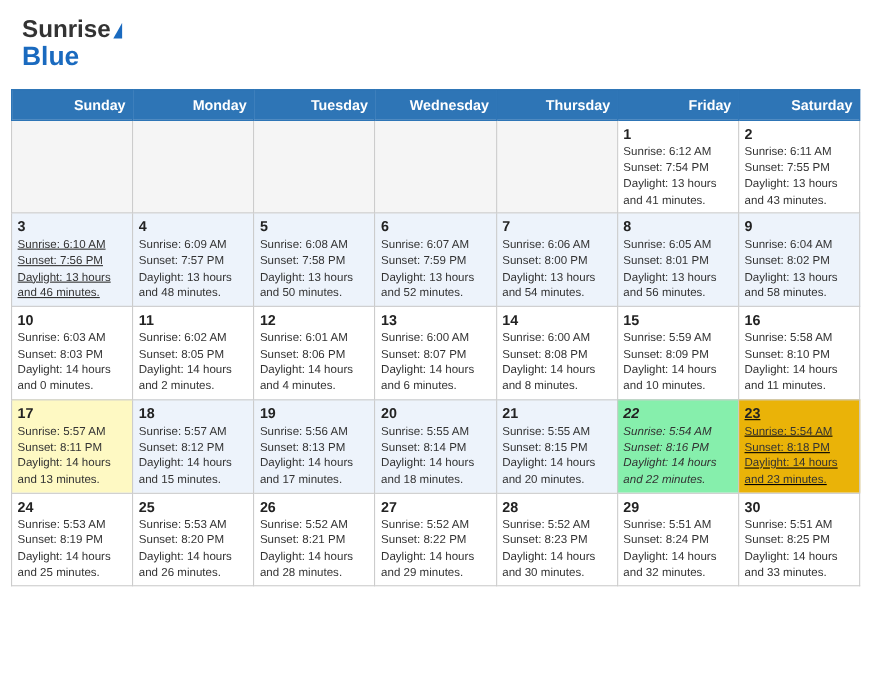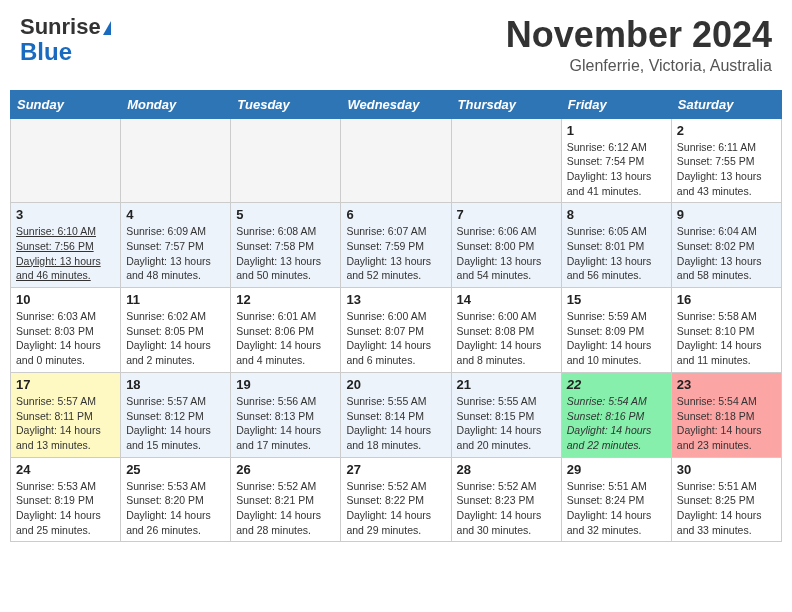--- a/index.html
+++ b/index.html
@@ -55,26 +55,25 @@
       margin-top: 2px;
     }
     .calendar {
       width: 100%;
       border-collapse: collapse;
       font-size: 11px;
     }
     .calendar th {
       background-color: #2e75b6;
       color: #fff;
-      text-align: left;
+      text-align: right;
       padding: 6px 6px;
       font-size: 13px;
       font-weight: bold;
       border: 1px solid #2e75b6;
-      font-style: italic;
     }
     .calendar td {
       vertical-align: top;
       border: 1px solid #ccc;
       padding: 4px 5px;
       width: 110px;
       min-height: 80px;
       background: #fff;
     }
     .calendar td.empty {
@@ -104,24 +103,20 @@
 
 <div class="header-area">
   <div class="logo">
     <div style="display:flex;align-items:center;">
       <span class="logo-text">
         <span style="color:#333;">Sunrise</span><span class="logo-triangle"></span>
       </span>
     </div>
     <span class="logo-text" style="color:#1a6abf;font-size:24px;">Blue</span>
   </div>
-  <div class="title-area">
-    <div class="month-title">November 2024</div>
-    <div class="location-subtitle">Glenferrie, Victoria, Australia</div>
-  </div>
 </div>
 
 <table class="calendar">
   <thead>
     <tr>
     <th>Sunday</th>
         <th>Monday</th>
         <th>Tuesday</th>
         <th>Wednesday</th>
         <th>Thursday</th>
@@ -289,21 +284,21 @@
 Daylight: 14 hours
 and 20 minutes.</div>
         </td>
         <td style="background: #86efac; font-style: italic;">
           <span class="day-number">22</span>
           <div class="day-info" style="white-space: pre-line;">Sunrise: 5:54 AM
 Sunset: 8:16 PM
 Daylight: 14 hours
 and 22 minutes.</div>
         </td>
-        <td style="background: #fca5a5;">
+        <td style="background: #eab308; text-decoration: underline;">
           <span class="day-number">23</span>
           <div class="day-info" style="white-space: pre-line;">Sunrise: 5:54 AM
 Sunset: 8:18 PM
 Daylight: 14 hours
 and 23 minutes.</div>
         </td>
       </tr>
       <tr>
         <td>
           <span class="day-number">24</span>

